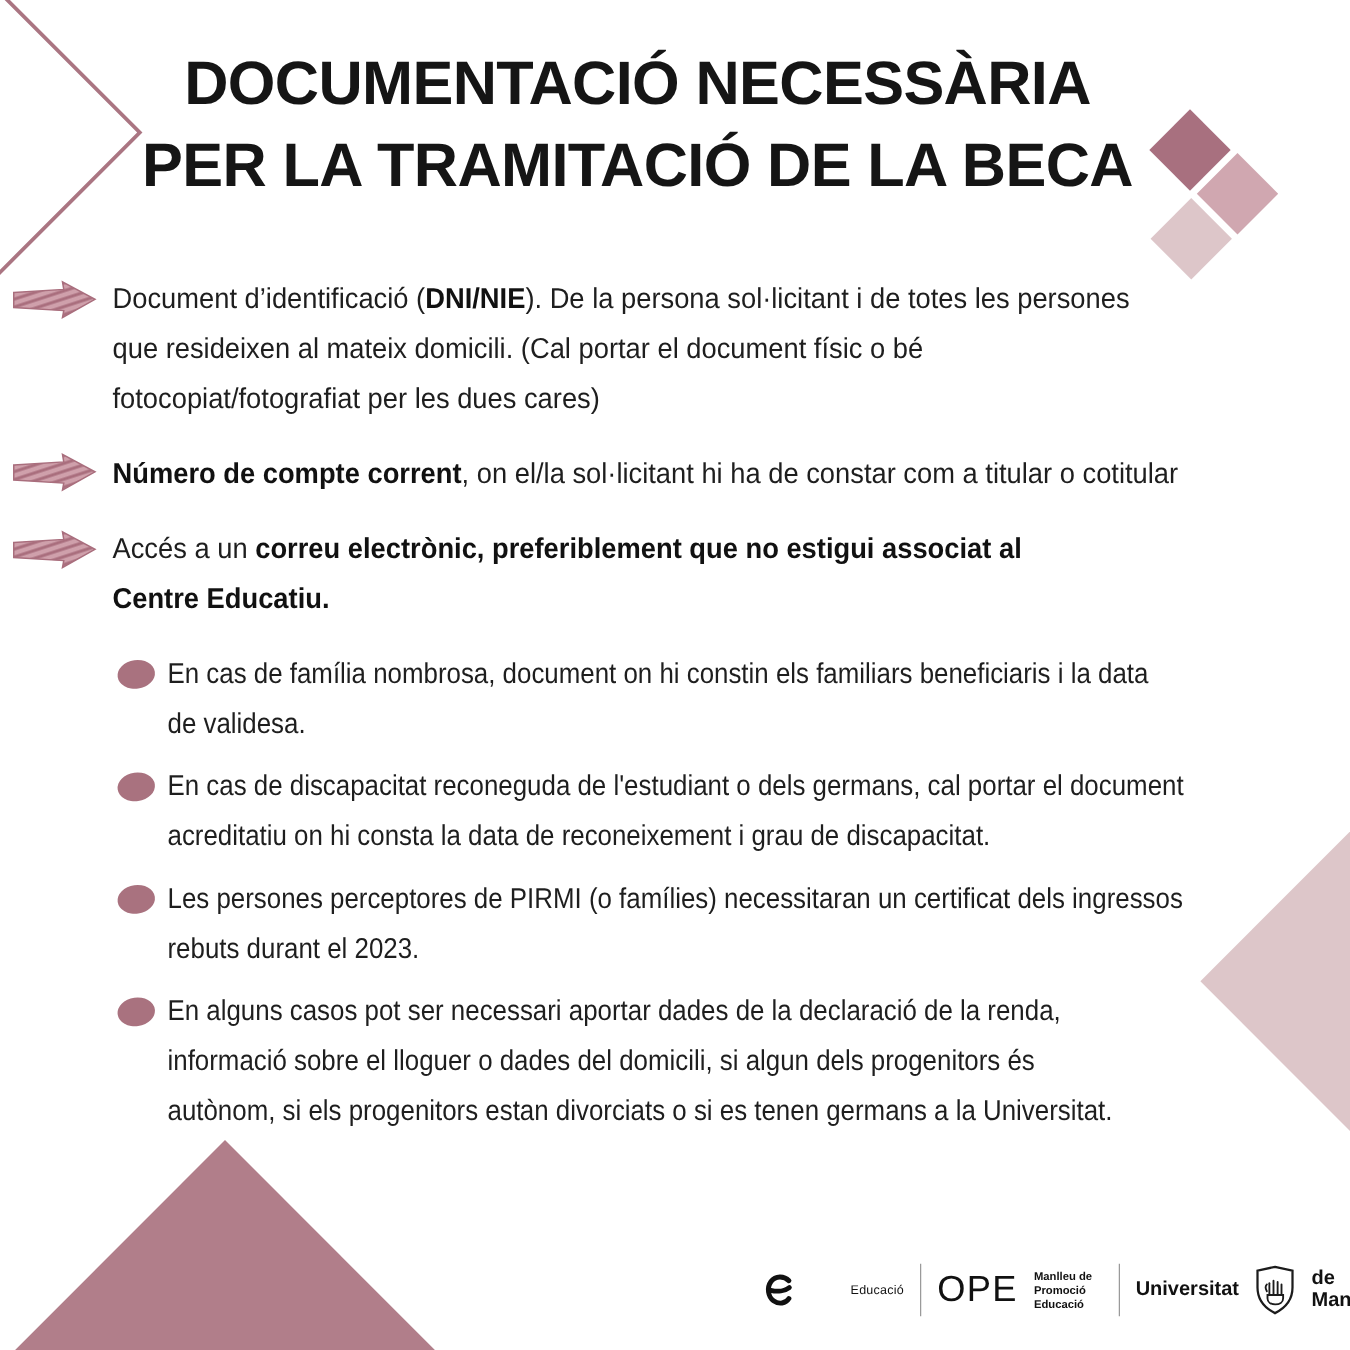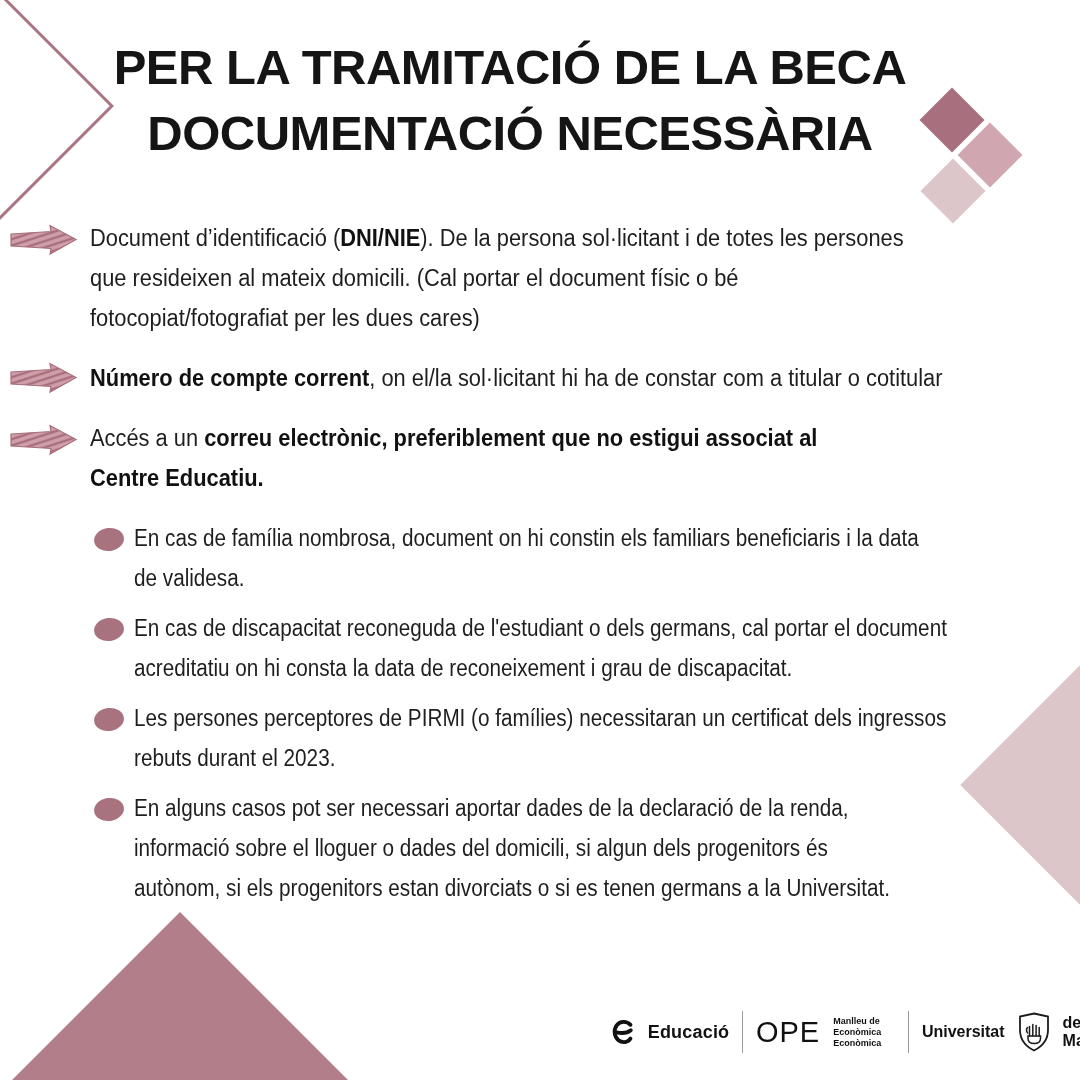--- a/index.html
+++ b/index.html
@@ -33,21 +33,21 @@
   .dotrow .txt{left:134px;transform:scaleX(0.90);}
   .dot{
     position:absolute;left:94px;width:30px;height:23px;border-radius:50%;
     background:var(--dot);transform:rotate(-8deg);
   }
   
   .footer{
     position:absolute;left:612px;top:1004px;height:56px;z-index:2;
     display:flex;align-items:center;gap:13px;color:#111;
   }
-  .f-label{font-weight:bold;font-size:18px;letter-spacing:0.2px;}
+  .f-label{font-weight:normal;font-size:10px;letter-spacing:0.2px;margin-left:32px;}
   .vbar{width:1px;height:42px;background:#9a9a9a;}
   .ope-word{font-weight:normal;font-size:29px;letter-spacing:1px;}
   .ope-sub{font-weight:bold;font-size:9px;line-height:11px;}
   .aj-label{font-weight:bold;font-size:16px;}
   .shield-wrap{display:flex;align-items:center;}
 </style>
 </head>
 <body>
 
 <svg width="0" height="0" style="position:absolute" aria-hidden="true">
@@ -60,22 +60,22 @@
 </svg>
 
 <div class="deco diamond outline-diamond"></div>
 <div class="deco diamond d-dark"></div>
 <div class="deco diamond d-mid"></div>
 <div class="deco diamond d-light"></div>
 <div class="deco diamond d-corner"></div>
 <div class="deco diamond d-bottom"></div>
 
 <div class="title">
+  <div>DOCUMENTACIÓ NECESSÀRIA</div>
   <div>PER LA TRAMITACIÓ DE LA BECA</div>
-  <div>DOCUMENTACIÓ NECESSÀRIA</div>
 </div>
 
 <div class="row" style="top:218px">
   <svg class="arrow-ic" style="top:6px" width="68" height="32" viewBox="0 0 68 32">
     <path d="M1 10 L41 7.5 L40 1.5 L66 15.5 L40 30 L41 24.5 L1 22 Z" fill="url(#scr)" style="stroke:var(--arrow)" stroke-width="1.2"></path>
   </svg>
   <div class="txt">
     <div><span>Document d’identificació (</span><b>DNI/NIE</b><span>). De la persona sol·licitant i de totes les persones</span></div>
     <div><span>que resideixen al mateix domicili. (Cal portar el document físic o bé</span><b></b><span></span></div>
     <div><span>fotocopiat/fotografiat per les dues cares)</span><b></b><span></span></div>
@@ -137,21 +137,21 @@
 <div class="footer">
   <svg width="36" height="40" viewBox="0 0 38 42">
     <path d="M31 9 C25 2.5 13.5 2 7.8 10 C2 18 4 30 11 35 C18 40 27 38.5 31 32" fill="none" stroke="#111" stroke-width="6.4" stroke-linecap="round"></path>
     <path d="M7.5 21.5 C16 23.5 26 22.5 31.5 18" fill="none" stroke="#111" stroke-width="6.4" stroke-linecap="round"></path>
   </svg>
   <span class="f-label">Educació</span>
   <span class="vbar"></span>
   <span class="ope-word">OPE</span>
   <span class="ope-sub">
     <div>Manlleu de</div>
-    <div>Econòmica Econòmica</div>
+    <div>Promoció Educació</div>
   </span>
   <span class="vbar"></span>
   <span class="aj-label">Universitat</span>
   <span class="shield-wrap">
     <svg width="32" height="42" viewBox="0 0 32 40">
       <path d="M16 1.5 L30 4.5 V18 C30 28.5 24 34.5 16 38.5 C8 34.5 2 28.5 2 18 V4.5 Z" fill="none" stroke="#1c1c1c" stroke-width="1.8"></path>
       <g fill="none" stroke="#1c1c1c" stroke-width="1.5" stroke-linecap="round">
         <path d="M11.5 24 V14.5"></path>
         <path d="M14.8 24 V12.5"></path>
         <path d="M18.1 24 V13.5"></path>

